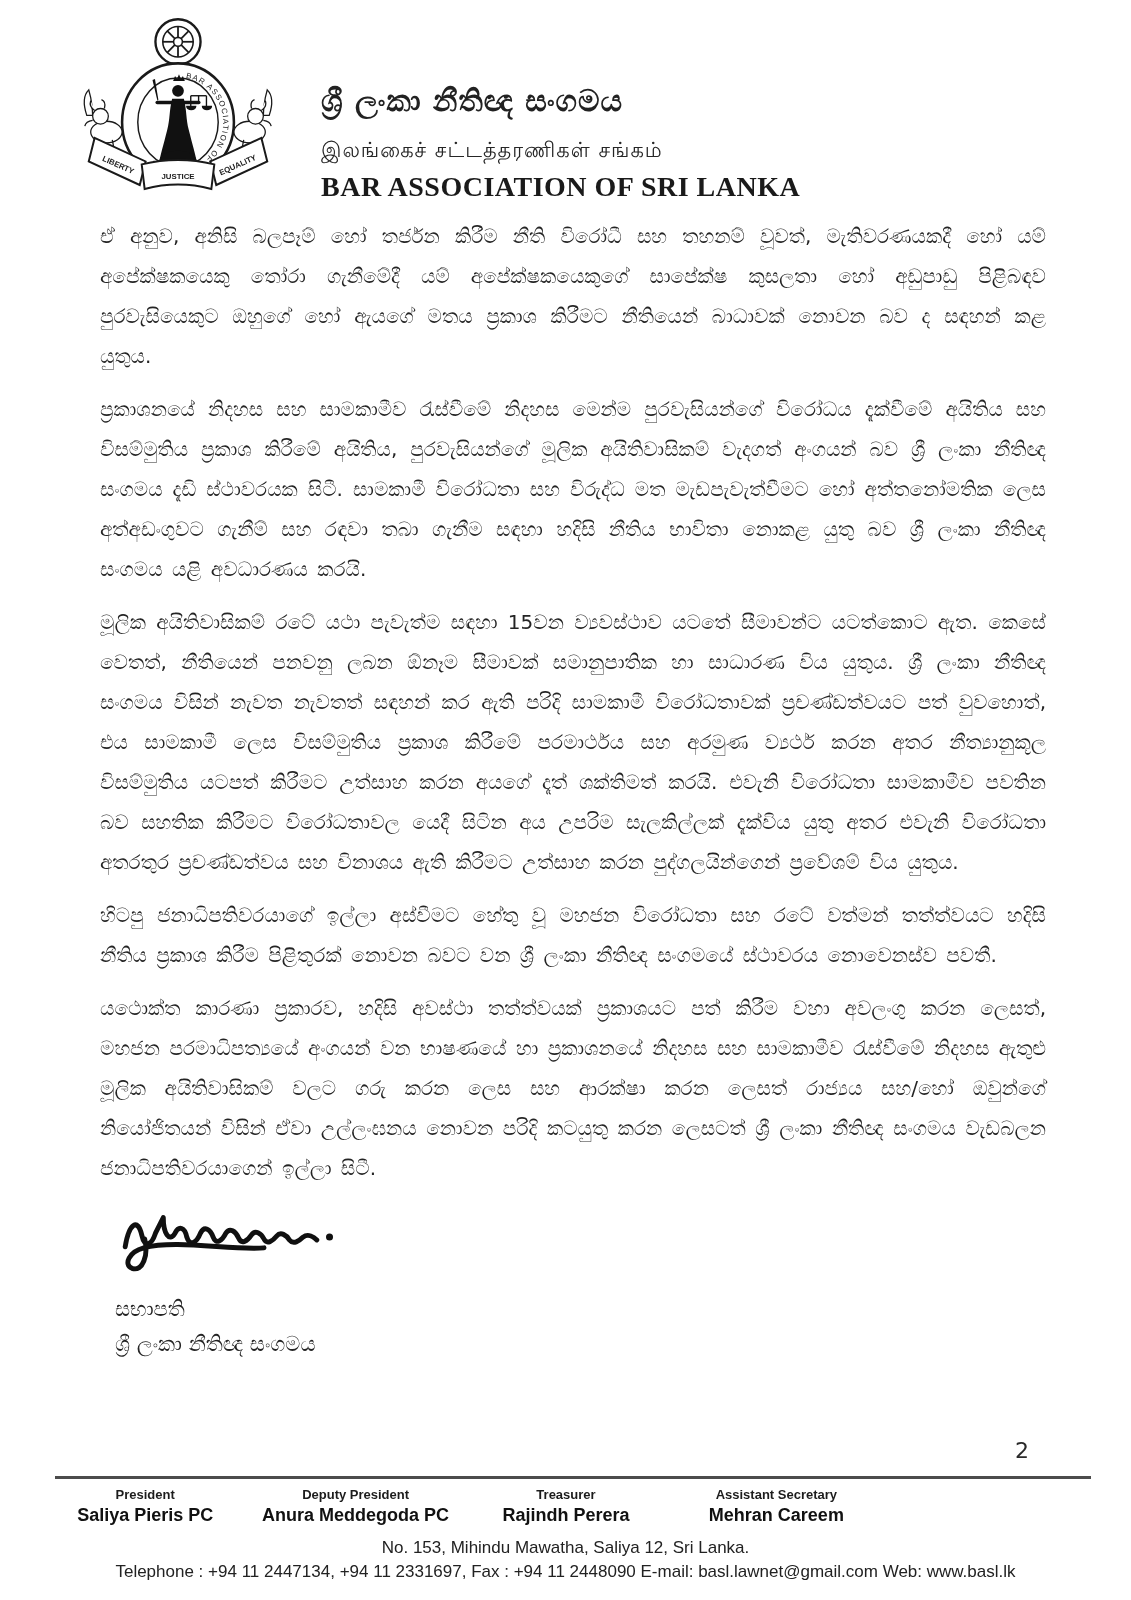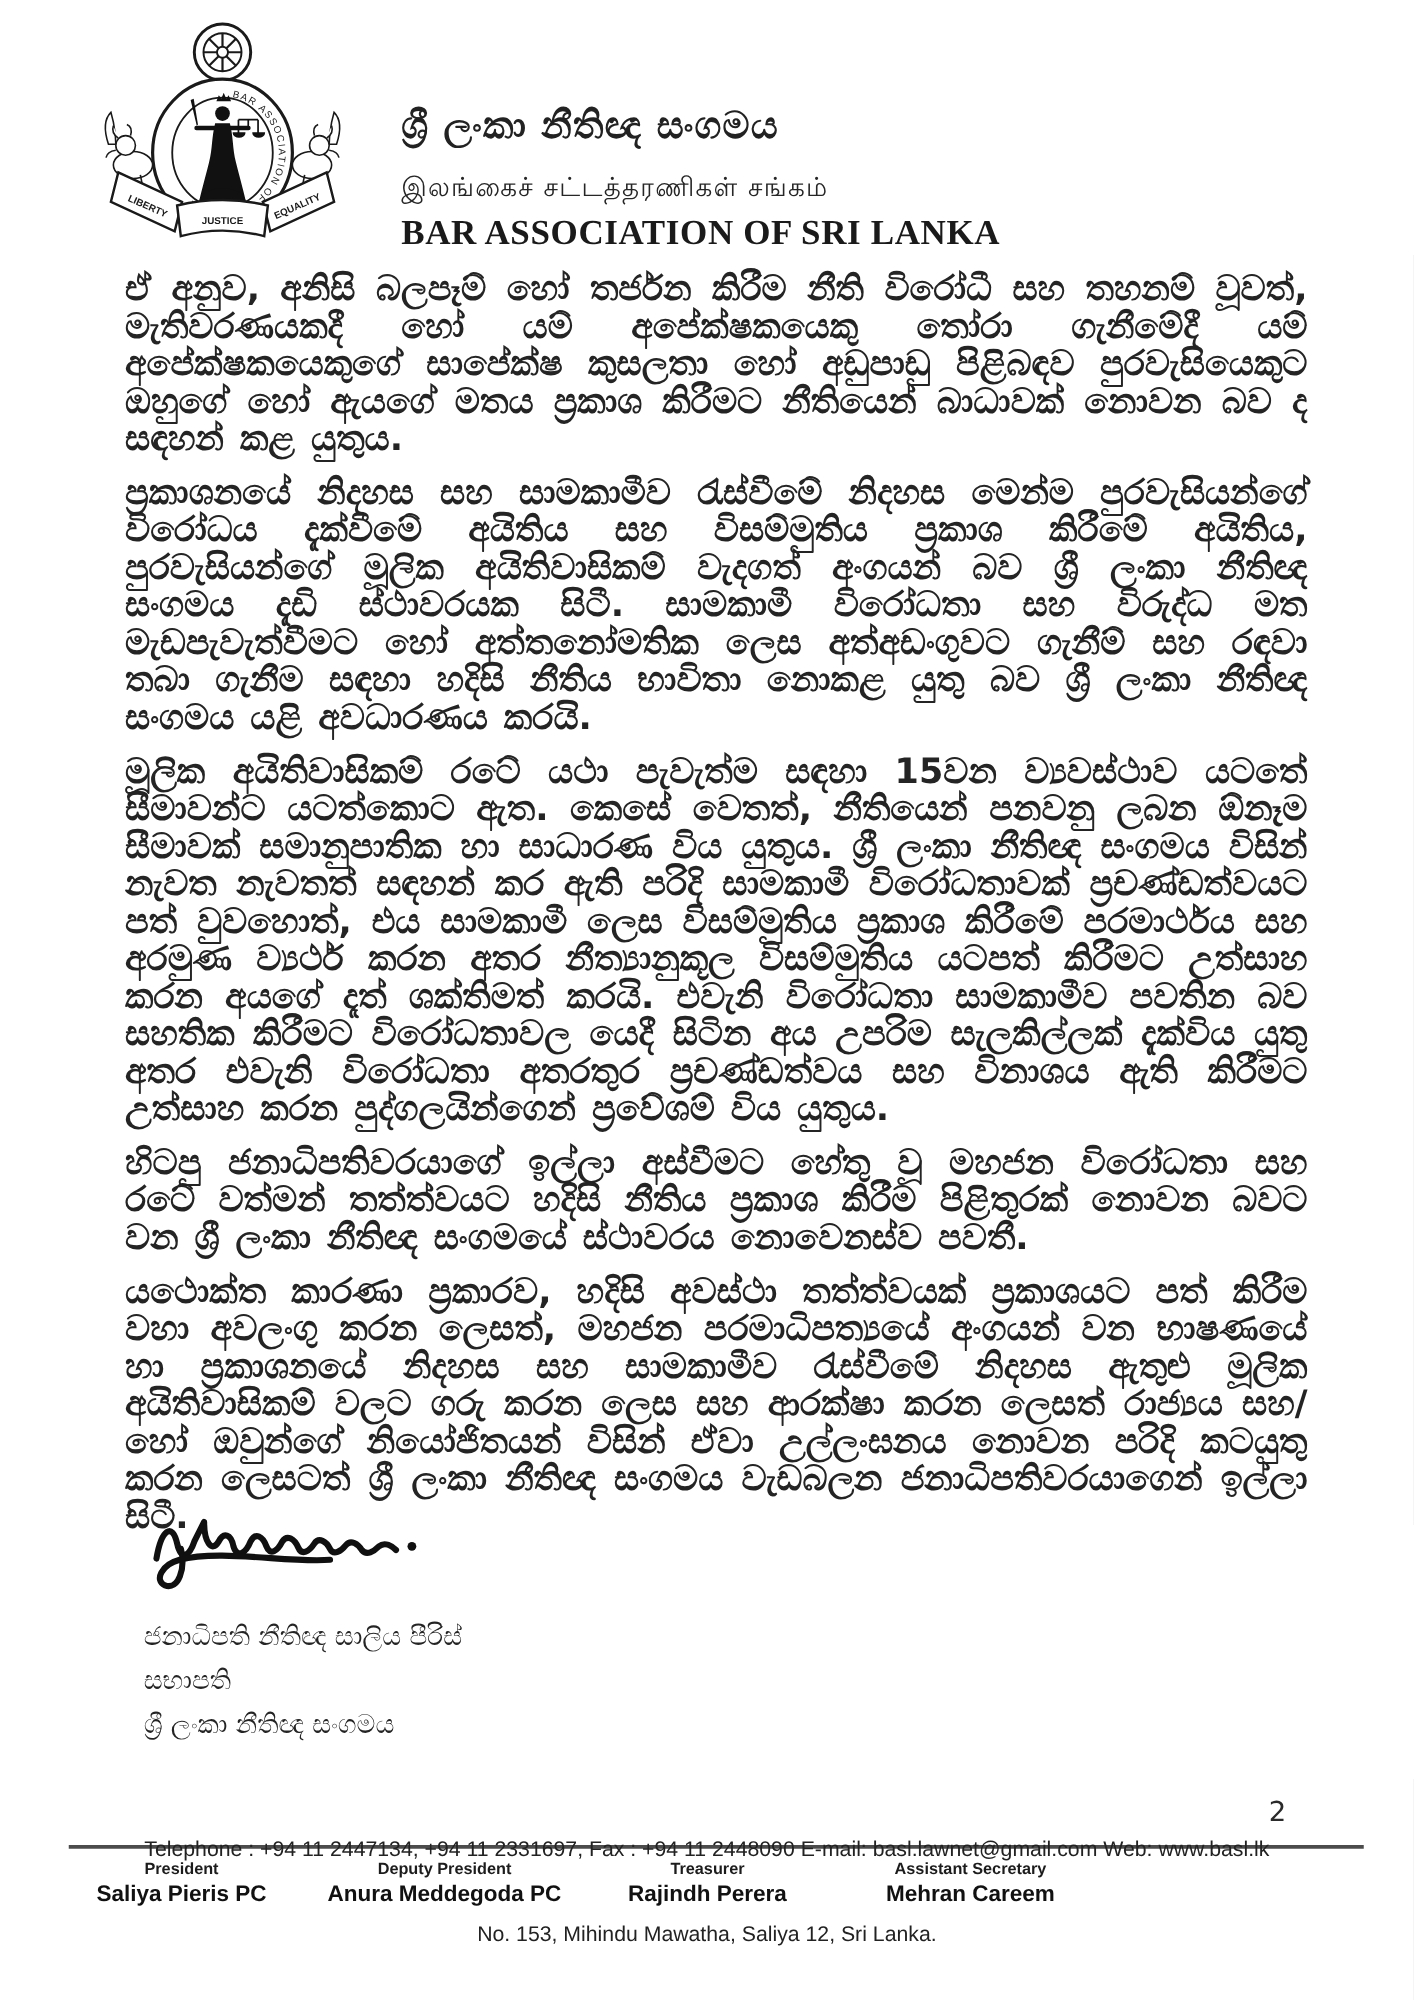--- a/index.html
+++ b/index.html
@@ -28,22 +28,22 @@
   }
   .title-english {
     font-family: "Liberation Serif", serif;
     font-size: 28px; font-weight: bold; color: #1a1a1a;
     margin-top: 6px; letter-spacing: 0.5px; white-space: nowrap;
   }
 
   
   .body-text {
     position: absolute; top: 216px; left: 100px; width: 946px;
-    font-size: 28px; line-height: 30px; text-align: justify;
-    color: #242424; word-spacing: 3px; font-weight: bold;
+    font-size: 20px; line-height: 40px; text-align: justify;
+    color: #242424; word-spacing: 3px;
   }
   .body-text p { margin-bottom: 13px; }
 
   
   .sig-col { position: absolute; }
   .sig-left { left: 115px; top: 1196px; }
   .sig-right { left: 690px; top: 1178px; }
   .sig-img-left { width: 255px; height: 88px; display: block; }
   .sig-img-right { width: 110px; height: 112px; display: block; margin-left: 45px; }
   .sig-labels { font-size: 21px; line-height: 35px; color: #242424; margin-top: 8px; }
@@ -74,21 +74,21 @@
     font-family: "Liberation Sans", sans-serif;
     font-size: 18px; font-weight: bold; color: #111; margin-top: 3px;
     white-space: nowrap;
   }
   .footer-address {
     position: absolute; top: 1538px; left: 0; width: 100%;
     text-align: center; font-family: "Liberation Sans", sans-serif;
     font-size: 17px; color: #222;
   }
   .footer-contact {
-    position: absolute; top: 1470px; left: 0; width: 100%;
+    position: absolute; top: 1562px; left: 0; width: 100%;
     text-align: center; font-family: "Liberation Sans", sans-serif;
     font-size: 17px; color: #222; white-space: nowrap;
   }
 </style>
 </head>
 <body>
 
 <div class="page">
 
   <div class="header">
@@ -184,21 +184,20 @@
     <p>යථොක්ත කාරණා ප්‍රකාරව, හදිසි අවස්ථා තත්ත්වයක් ප්‍රකාශයට පත් කිරීම වහා අවලංගු කරන ලෙසත්, මහජන පරමාධිපත්‍යයේ අංගයන් වන භාෂණයේ හා ප්‍රකාශනයේ නිදහස සහ සාමකාමීව රැස්වීමේ නිදහස ඇතුළු මූලික අයිතිවාසිකම් වලට ගරු කරන ලෙස සහ ආරක්ෂා කරන ලෙසත් රාජ්‍යය සහ/හෝ ඔවුන්ගේ නියෝජිතයන් විසින් ඒවා උල්ලංඝනය නොවන පරිදි කටයුතු කරන ලෙසටත් ශ්‍රී ලංකා නීතිඥ සංගමය වැඩබලන ජනාධිපතිවරයාගෙන් ඉල්ලා සිටී.</p>
   </div>
 
   <div class="sig-col sig-left">
     <svg class="sig-img-left" viewBox="0 0 260 90" fill="none" stroke="#101010" stroke-linecap="round" stroke-linejoin="round">
       <path stroke-width="5" d="M10,52 C14,28 23,22 27,40 C30,54 37,50 41,38 L49,22 C49,38 55,48 61,38 C65,30 71,32 73,42 C76,52 83,48 87,38 C91,30 97,34 100,42 C103,50 109,46 113,38 C117,32 123,36 126,43 C129,50 135,46 139,40 C143,34 149,38 152,44 C155,50 161,46 165,41 C169,36 175,40 178,45 C182,50 188,46 192,42 C197,38 203,42 206,45"></path>
       <path stroke-width="5" d="M30,44 C34,60 28,78 17,74 C8,70 14,57 29,53 C62,44 120,56 152,53"></path>
       <circle cx="219" cy="42" r="3.6" fill="#101010" stroke="none"></circle>
     </svg>
     <div class="sig-labels">
-      <div>ජනාධිපති නීතිඥ සාලිය පීරිස්</div>
       <div>සභාපති</div>
       <div>ශ්‍රී ලංකා නීතිඥ සංගමය</div>
     </div>
   </div>
 
 
   <div class="page-num">2</div>
 
   <div class="footer-rule"></div>
 

